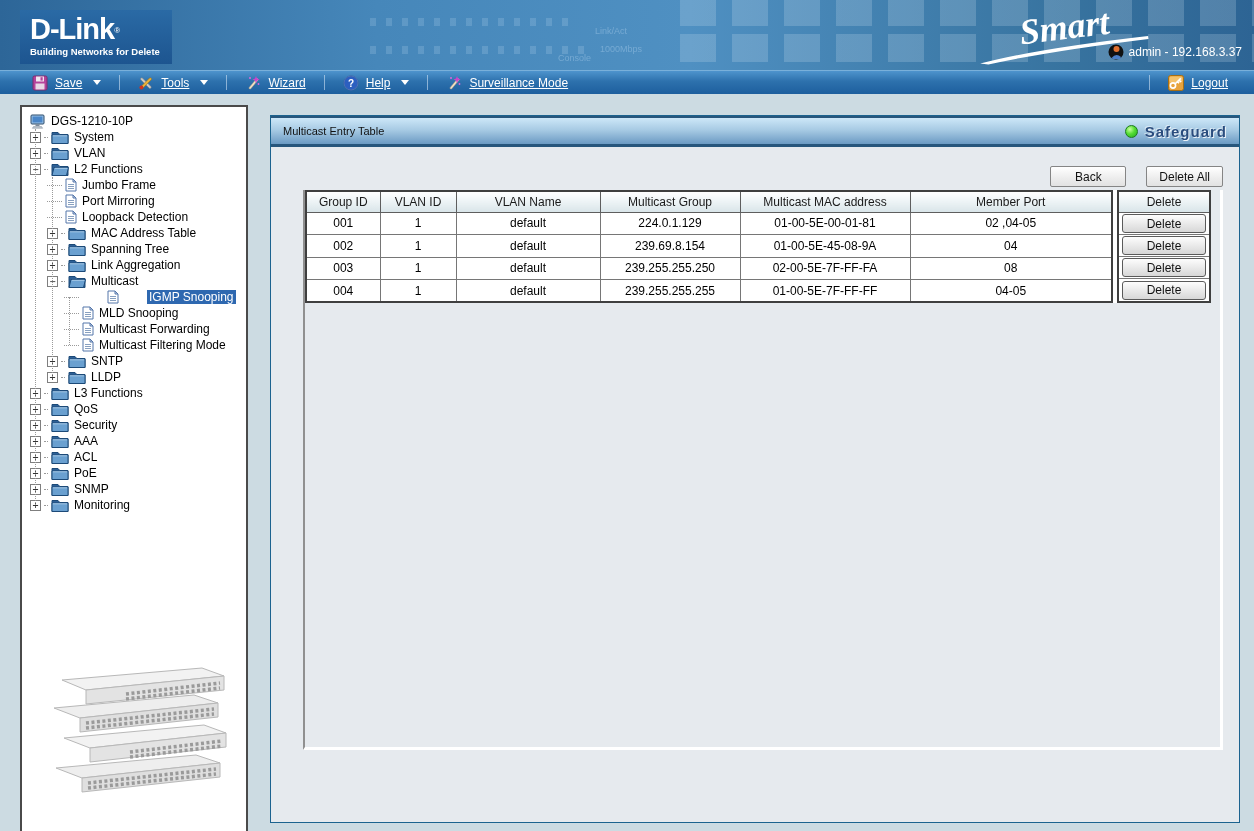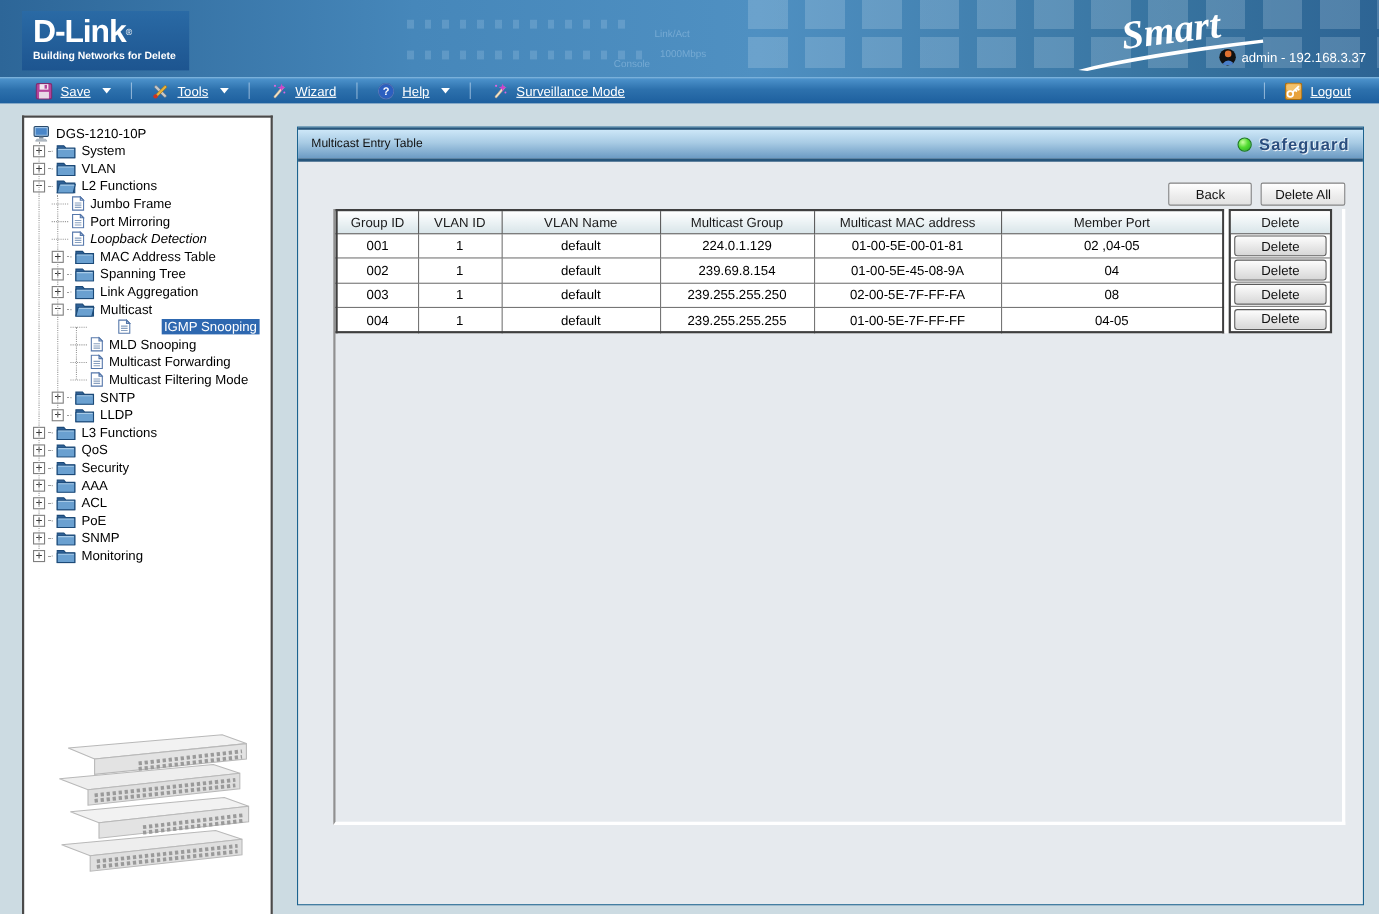--- a/index.html
+++ b/index.html
@@ -66,21 +66,21 @@
   .title-bar { position:absolute; left:0; top:0; width:100%; height:31px;
     background:linear-gradient(180deg,#cde7f8 0%,#a8cbe4 45%,#6b9ac3 100%);
     border-top:2px solid #27567c; border-bottom:3px solid #27567c;
     display:flex; align-items:center; padding:0 12px; }
   .title-text { font-size:11px; color:#111; }
   .safeguard { margin-left:auto; display:flex; align-items:center; gap:7px; }
   .led { width:13px; height:13px; border-radius:50%; border:1px solid #1d7a1d;
     background:radial-gradient(circle at 35% 30%, #c8ffa0 0%, #55dd33 45%, #22aa22 100%); }
   .safeguard-text { font-size:15px; font-weight:bold; color:#2a4d7e; letter-spacing:1px;
     text-shadow:1px 1px 0 rgba(255,255,255,.85), -1px -1px 0 rgba(255,255,255,.5); }
-  .btn-row { position:absolute; top:50px; right:16px; display:flex; gap:8px; }
+  .btn-row { position:absolute; top:50px; right:16px; display:flex; gap:20px; }
   .push-btn { height:21px; min-width:76px; padding:0 12px; font-size:12px; color:#111;
     background:linear-gradient(180deg,#ffffff,#ececec 60%,#e2e2e2); border:1px solid #858585; border-radius:2px; cursor:pointer;
     font-family:"Liberation Sans", sans-serif; }
 
   .inset { position:absolute; left:32px; top:74px; width:920px; height:560px;
     border-left:2px solid #909090; border-right:3px solid #ffffff; border-bottom:3px solid #ffffff; }
   .table-flex { display:flex; align-items:stretch; }
   table.mtable { border-collapse:collapse; table-layout:fixed; background:#fff; border:2px solid #3f3f3f; }
   .mtable th { height:21px; font-size:12px; font-weight:normal; color:#1a1a1a;
     background:linear-gradient(180deg,#ffffff 0%,#eef4f6 45%,#d9e5e9 100%); border:1px solid #5e5e5e; }
@@ -264,21 +264,21 @@
           <span class="stub long"></span>
           <span class="ticon">
             <svg width="12" height="14" viewBox="0 0 12 14">
               <path d="M1 1 h7 l3 3 v9 H1 z" fill="#ffffff" stroke="#5577aa"></path>
               <path d="M8 1 l3 3 h-3 z" fill="#cdd8ea" stroke="#5577aa"></path>
               <path d="M3 6.5 h6 M3 8.5 h6 M3 10.5 h6" stroke="#88a0c0" stroke-width="1"></path>
             </svg>
           </span>
           <span class="tlabel">Port Mirroring</span>
         </div>
-        <div class="trow" style="padding-left: 17px; font-style: italic;">
+        <div class="trow" style="padding-left: 17px;">
           <span class="stub long"></span>
           <span class="ticon">
             <svg width="12" height="14" viewBox="0 0 12 14">
               <path d="M1 1 h7 l3 3 v9 H1 z" fill="#ffffff" stroke="#5577aa"></path>
               <path d="M8 1 l3 3 h-3 z" fill="#cdd8ea" stroke="#5577aa"></path>
               <path d="M3 6.5 h6 M3 8.5 h6 M3 10.5 h6" stroke="#88a0c0" stroke-width="1"></path>
             </svg>
           </span>
           <span class="tlabel">Loopback Detection</span>
         </div>

